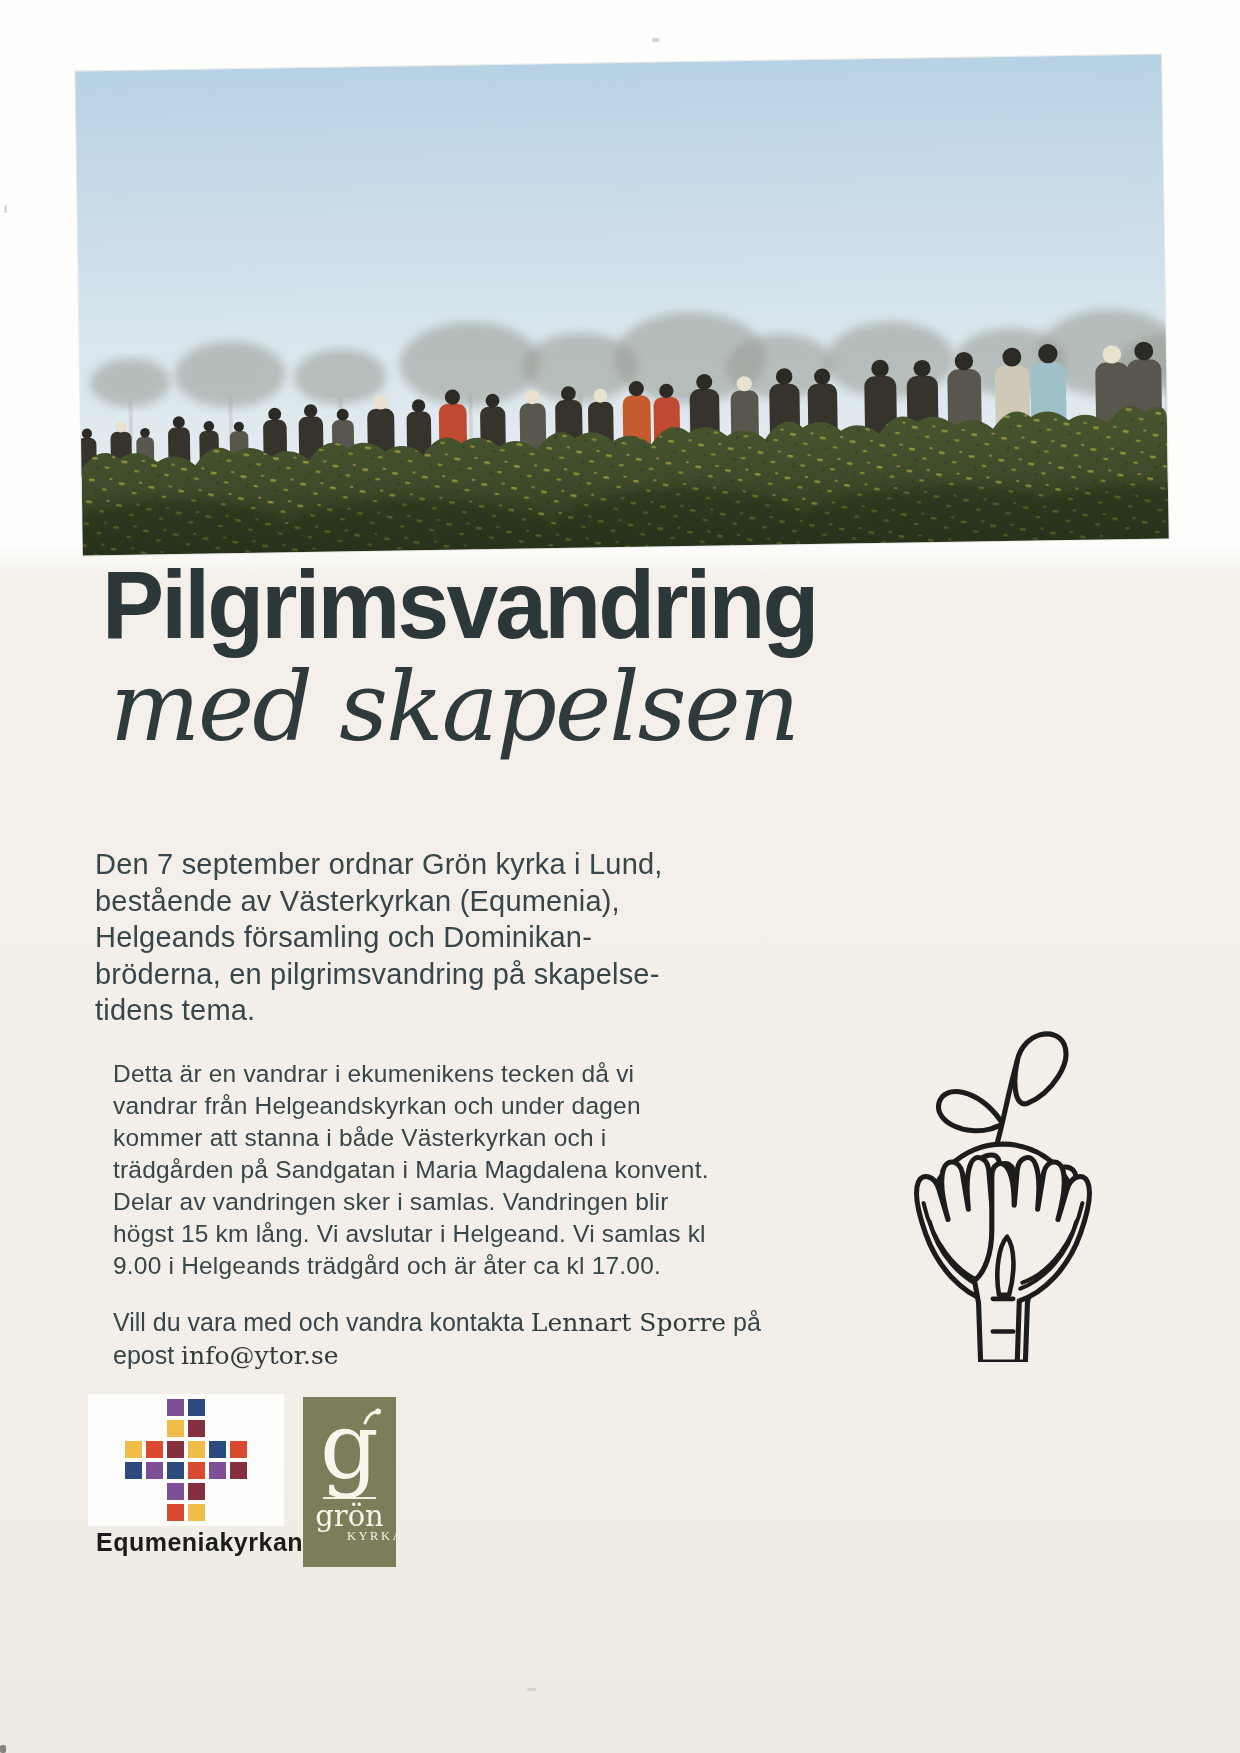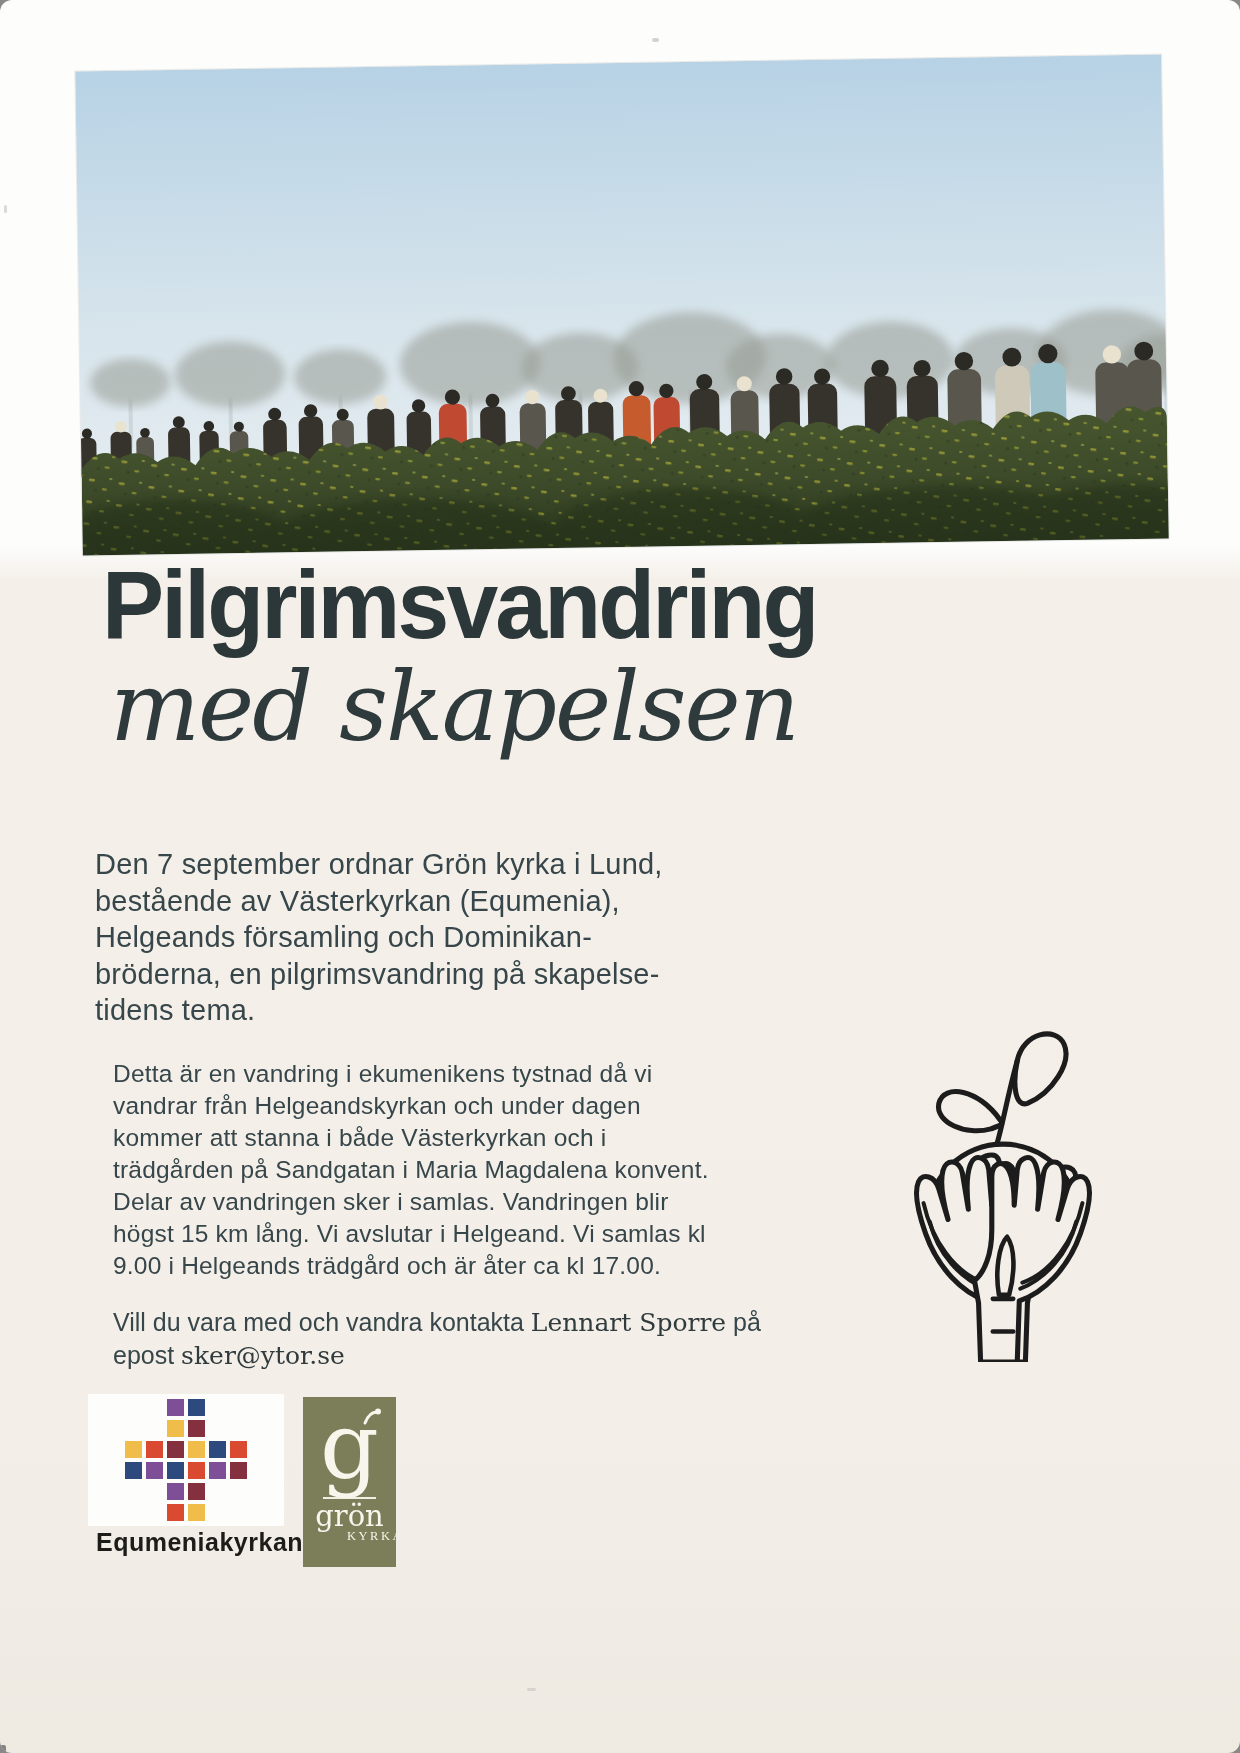--- a/index.html
+++ b/index.html
@@ -1,20 +1,19 @@
 <!DOCTYPE html>
 <html><head>
 <meta charset="utf-8">
 <style>
   html,body{margin:0;padding:0;background:#888;}
   .page{
     position:relative;width:1240px;height:1753px;margin:0 auto;overflow:hidden;
     background:linear-gradient(180deg,#fdfdfc 0,#fdfdfc 545px,#f4f0e9 580px,#f3efe8 82%,#eeeae2 100%);
     font-family:"Liberation Sans",sans-serif;
-    border-radius:12px;
   }
   
   .photo{
     position:absolute;left:79px;top:63px;width:1086px;height:484px;
     transform:rotate(-0.9deg);transform-origin:50% 50%;
     overflow:hidden;background:#dfe9ee;box-shadow:0 0 0 1px rgba(180,180,175,.25);
   }
   .photo svg{display:block;width:100%;height:100%;}
   
   .title{
@@ -209,35 +208,35 @@
 
   <div class="para para-intro">
     <div>Den 7 september ordnar Grön kyrka i Lund,</div>
     <div>bestående av Västerkyrkan (Equmenia),</div>
     <div>Helgeands församling och Dominikan-</div>
     <div>bröderna, en pilgrimsvandring på skapelse-</div>
     <div>tidens tema.</div>
   </div>
 
   <div class="para para-detail">
-    <div>Detta är en vandring i ekumenikens tystnad då vi</div>
+    <div>Detta är en vandrar i ekumenikens tecken då vi</div>
     <div>vandrar från Helgeandskyrkan och under dagen</div>
     <div>kommer att stanna i både Västerkyrkan och i</div>
     <div>trädgården på Sandgatan i Maria Magdalena konvent.</div>
     <div>Delar av vandringen sker i samlas. Vandringen blir</div>
     <div>högst 15 km lång. Vi avslutar i Helgeand. Vi samlas kl</div>
     <div>9.00 i Helgeands trädgård och är åter ca kl 17.00.</div>
   </div>
 
   <div class="para para-contact">
     <div>
       <span>Vill du vara med och vandra kontakta </span><span class="serif-accent">Lennart Sporre</span><span> på</span>
     </div>
     <div>
-      <span>epost </span><span class="serif-accent">sker@ytor.se</span>
+      <span>epost </span><span class="serif-accent">info@ytor.se</span>
     </div>
   </div>
 
   <div class="illustration">
     <svg viewBox="0 0 220 330" fill="none" stroke="#1c1c1c" stroke-width="5" stroke-linecap="round" stroke-linejoin="round">
 
       <g>
         <path d="M104,116 C110,96 114,70 124,34"></path>
         <path d="M124,34 C130,6 162,0 170,18 C178,36 158,66 134,76 C122,80 119,58 124,34 Z"></path>
         <path d="M107,92 C86,62 52,56 47,76 C43,95 74,108 98,101 C109,97 111,97 107,92 Z"></path>

